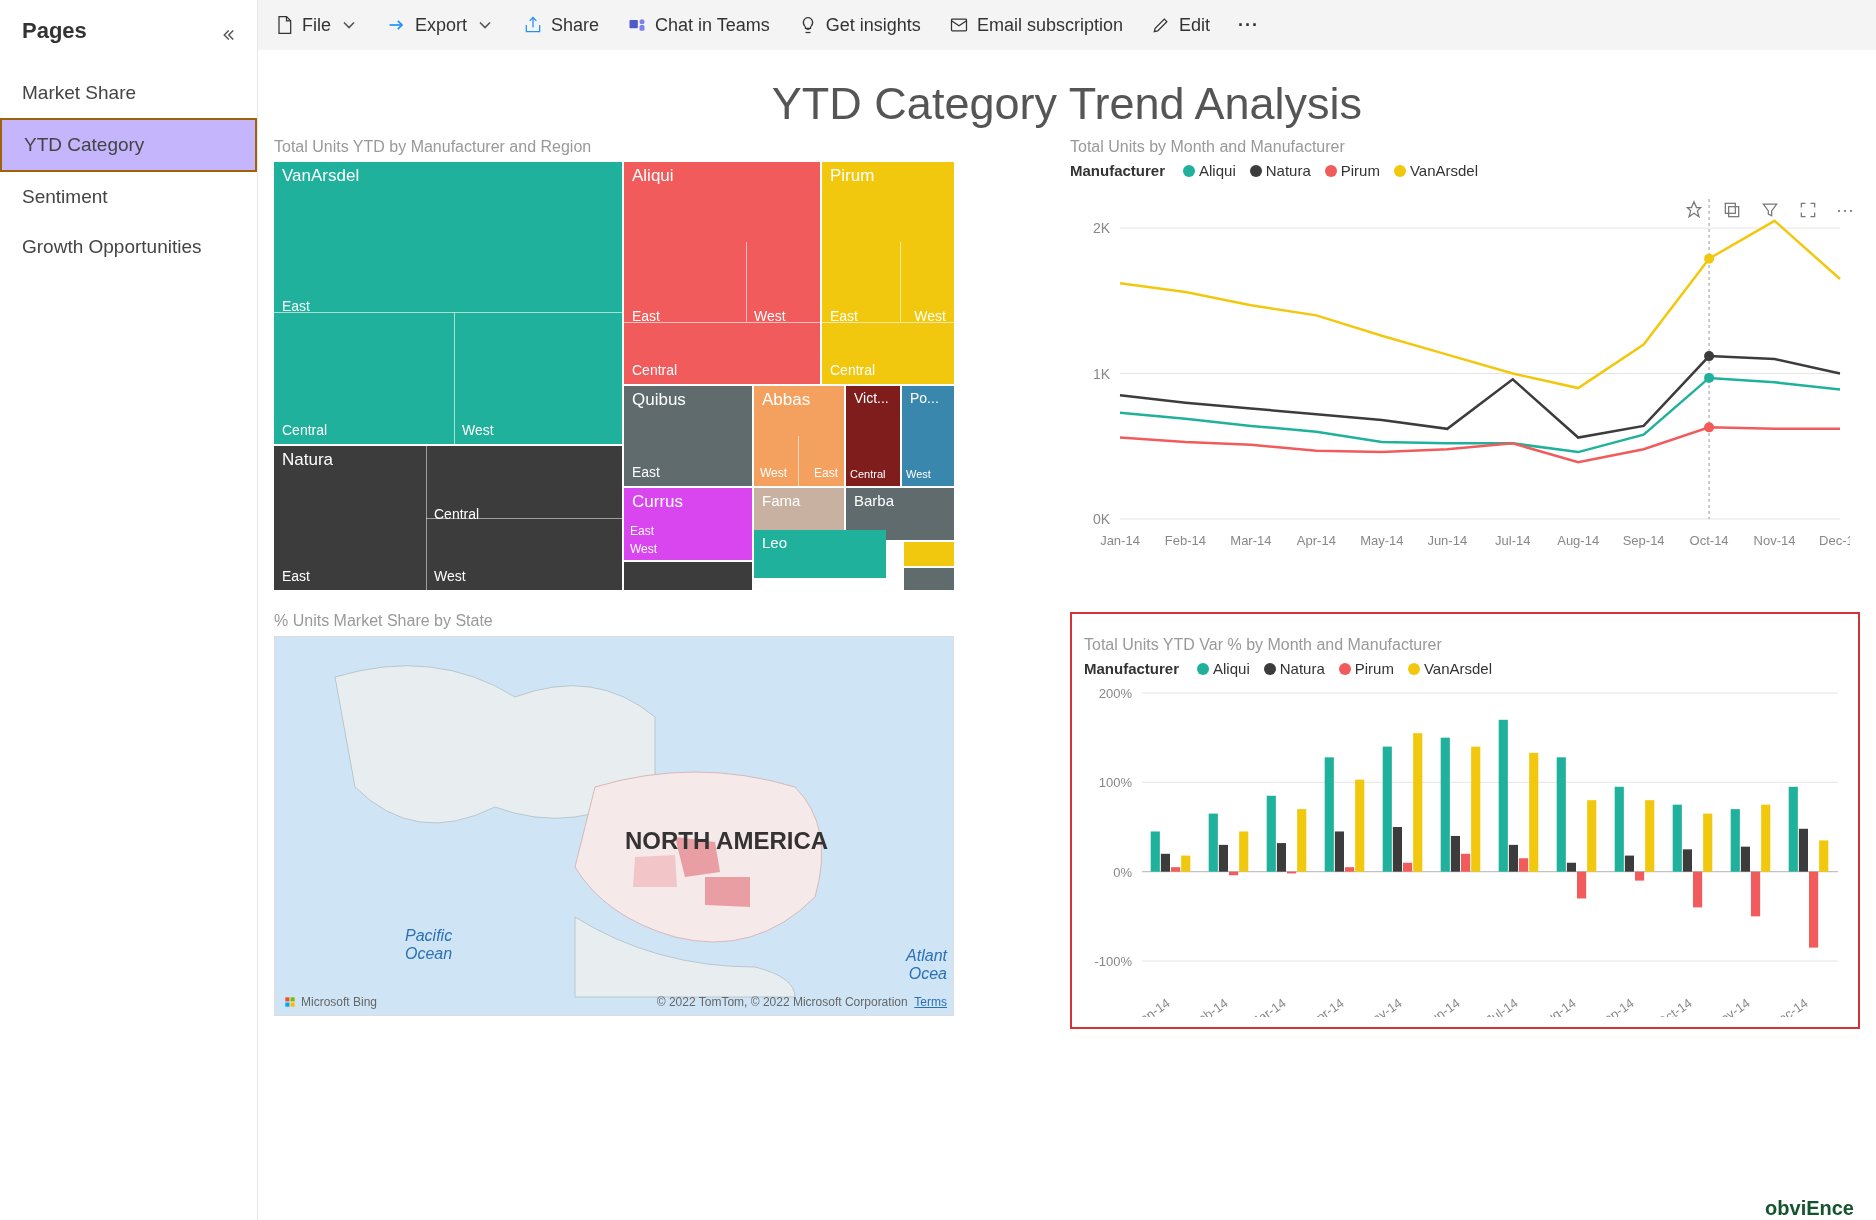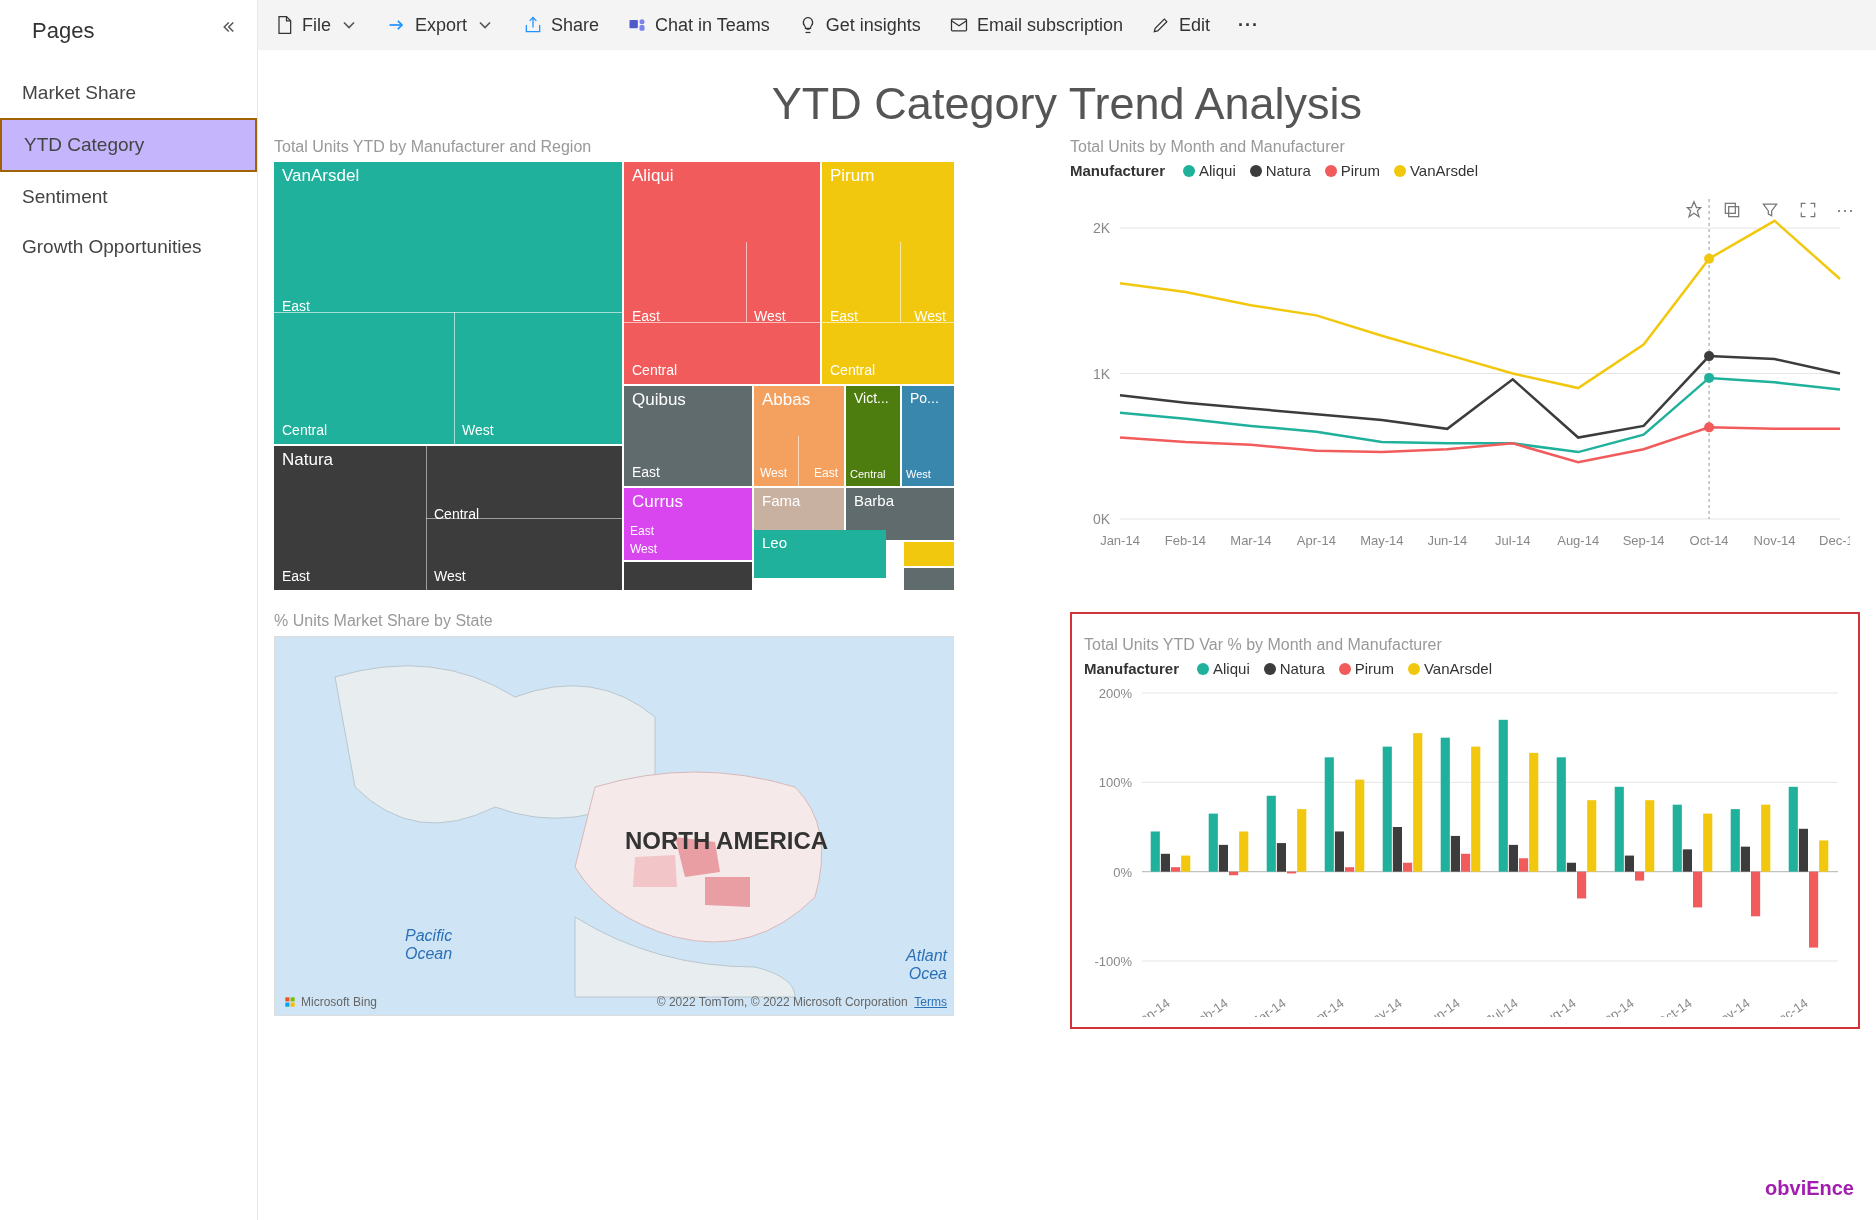--- a/index.html
+++ b/index.html
@@ -6,21 +6,21 @@
 body { background:#fff; color:#333; width:1876px; height:1220px; overflow:hidden; position:relative; }
 
 
 .toolbar { position:absolute; left:258px; top:0; right:0; height:50px; background:#f4f4f4; display:flex; align-items:center; gap:28px; padding-left:16px; font-size:18px; color:#333; }
 .toolbar .item { display:flex; align-items:center; gap:8px; cursor:pointer; }
 .toolbar svg { width:20px; height:20px; }
 .toolbar .more { font-weight:bold; letter-spacing:1px; }
 
 
 .sidebar { position:absolute; left:0; top:0; width:258px; height:100%; background:#fff; border-right:1px solid #e6e6e6; }
-.sidebar .head { display:flex; justify-content:space-between; align-items:flex-start; padding:18px 20px 24px 32px; font-size:22px; font-weight:400; }
+.sidebar .head { display:flex; justify-content:space-between; align-items:flex-end; padding:18px 20px 24px 22px; font-size:22px; font-weight:700; }
 .sidebar .head svg { width:18px; height:18px; }
 .sidebar .page { padding:14px 22px; font-size:19px; color:#444; cursor:pointer; }
 .sidebar .page.active { background:#c4b5fd; border:2px solid #a16207; }
 
 
 .canvas { position:absolute; left:258px; top:50px; right:0; bottom:0; background:#fff; padding:16px; }
 .scroll-hint { position:absolute; right:2px; top:60px; width:10px; height:36px; background:#ccc; border-radius:5px; }
 .title { text-align:center; font-size:45px; font-weight:400; color:#555; margin-top:12px; margin-bottom:8px; }
 
 .visual-actions { position:absolute; right:22px; top:150px; display:flex; gap:18px; color:#777; }
@@ -47,21 +47,21 @@
 .mapbox .na-label{position:absolute; left:350px; top:190px; font-weight:700; color:#333; font-size:24px;}
 .mapbox .po-label{position:absolute; left:130px; top:290px; color:#2b70b6; font-style:italic; font-size:16px; text-align:center;}
 .mapbox .ao-label{position:absolute; right:6px; top:310px; color:#2b70b6; font-style:italic; font-size:16px; text-align:right;}
 .mapbox .attrib{position:absolute; left:8px; bottom:6px; font-size:12px; color:#666; display:flex; align-items:center; gap:4px;}
 .mapbox .attrib2{position:absolute; right:6px; bottom:6px; font-size:12px; color:#666;}
 .mapbox .attrib2 a{color:#2b70b6; text-decoration:underline;}
 
 
 .barwrap { width:790px; border:2px solid #d13438; padding:22px 12px 6px 12px; }
 
-.footer-brand { position:absolute; right:22px; bottom:20px; font-size:20px; font-weight:600; color:#a21caf;}
+.footer-brand { position:absolute; right:22px; bottom:0; font-size:20px; font-weight:600; color:#14532d;}
 
 svg text { font-family:"Segoe UI",Arial,sans-serif; }
 </style>
 </head>
 <body>
 
 <div class="toolbar">
   <div class="item">
     <svg viewBox="0 0 24 24" fill="none" stroke="#333" stroke-width="1.5">
         <path d="M6 2h9l5 5v15H6z"></path>
@@ -207,21 +207,21 @@
           <span class="reg" style="left:8px;bottom:6px;">East</span>
         </div>
 
         <div class="tm" style="left:480px;top:224px;width:90px;height:100px;background:#f4a15f;">
           <span class="name">Abbas</span>
           <span class="reg" style="left:6px;bottom:6px;font-size:12px;">West</span>
           <span class="reg" style="right:6px;bottom:6px;font-size:12px;">East</span>
           <div style="position:absolute;left:44px;top:50px;width:1px;height:50px;background:rgba(255,255,255,.6);"></div>
         </div>
 
-        <div class="tm" style="left:572px;top:224px;width:54px;height:100px;background:#4d7c0f;">
+        <div class="tm" style="left:572px;top:224px;width:54px;height:100px;background:#7f1d1d;">
           <span class="name" style="font-size:14px;">Vict...</span>
           <span class="reg" style="left:4px;bottom:6px;font-size:11px;">Central</span>
         </div>
 
         <div class="tm" style="left:628px;top:224px;width:52px;height:100px;background:#3a87ad;">
           <span class="name" style="font-size:14px;">Po...</span>
           <span class="reg" style="left:4px;bottom:6px;font-size:11px;">West</span>
         </div>
 
         <div class="tm" style="left:350px;top:326px;width:128px;height:72px;background:#d946ef;">

